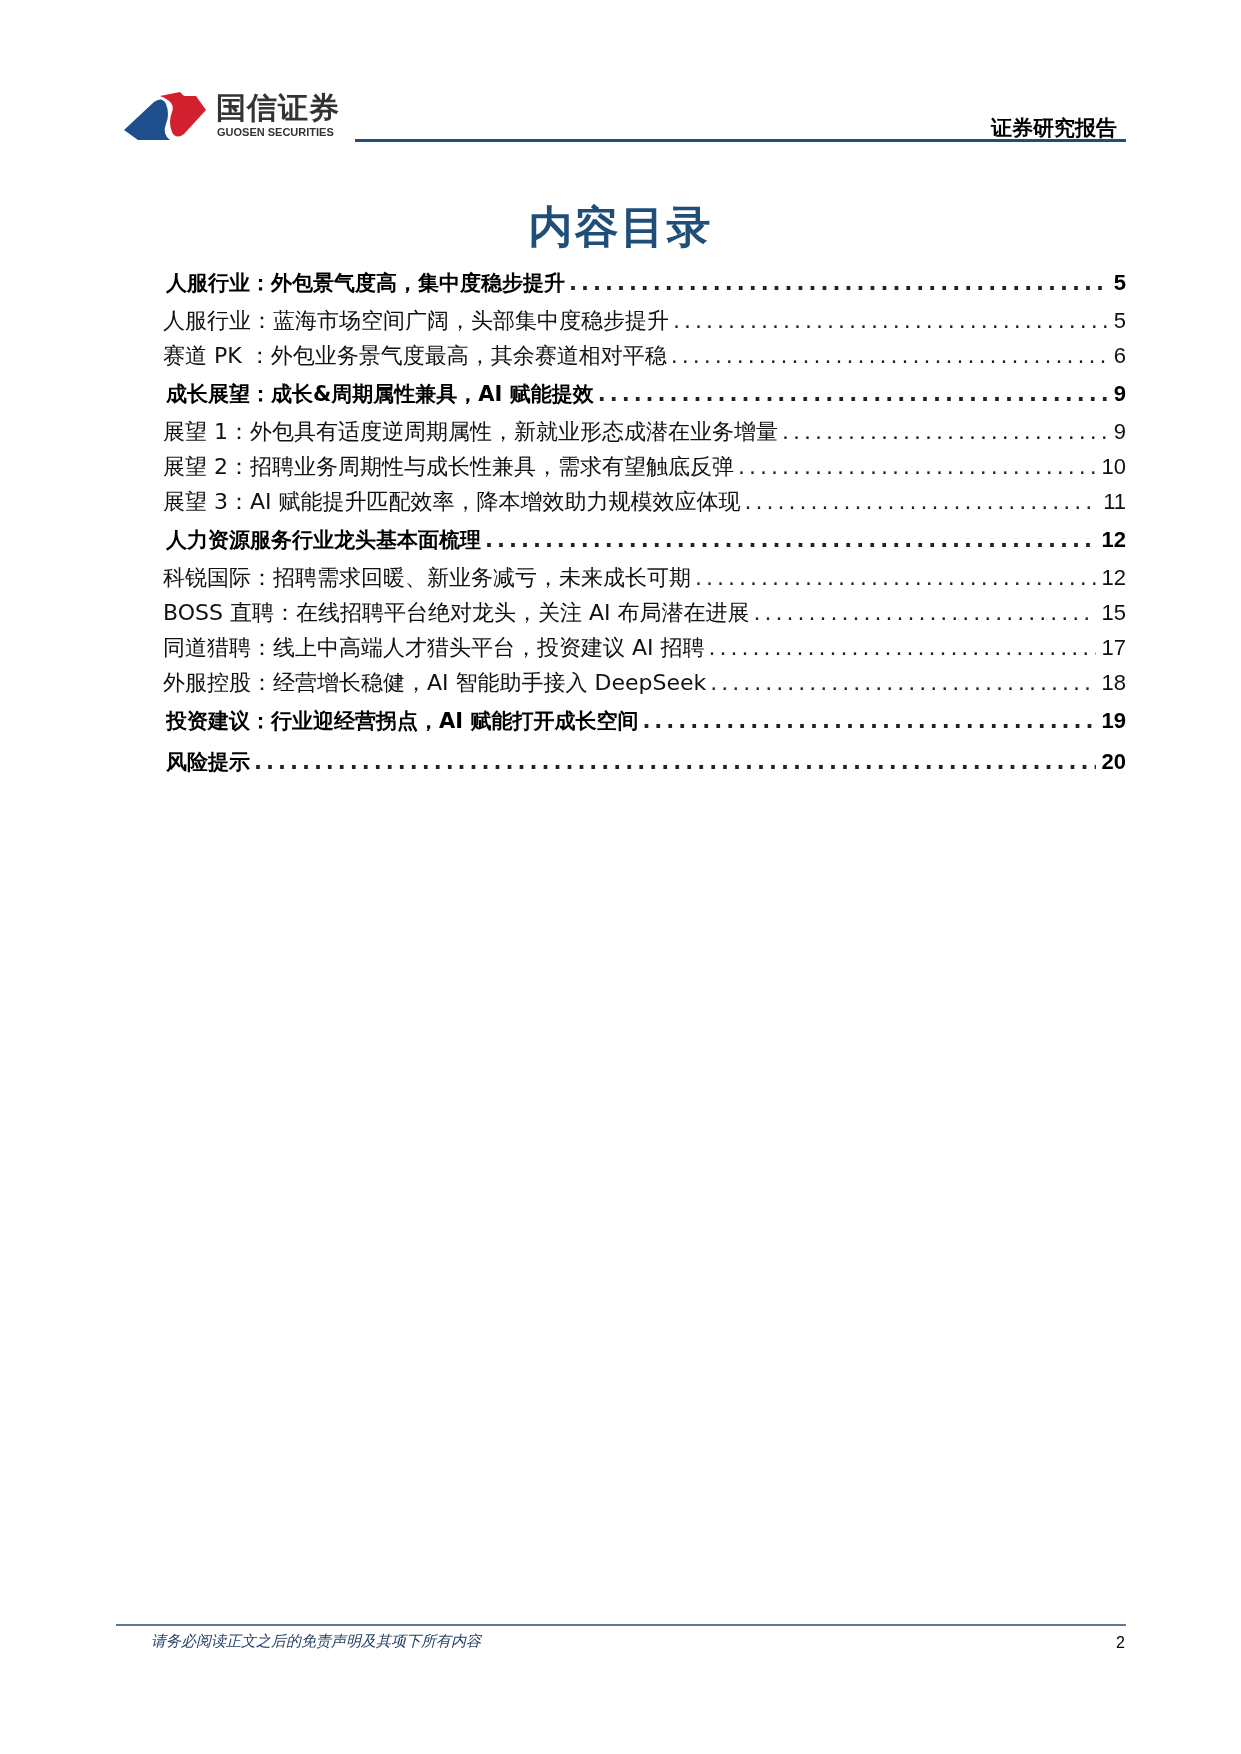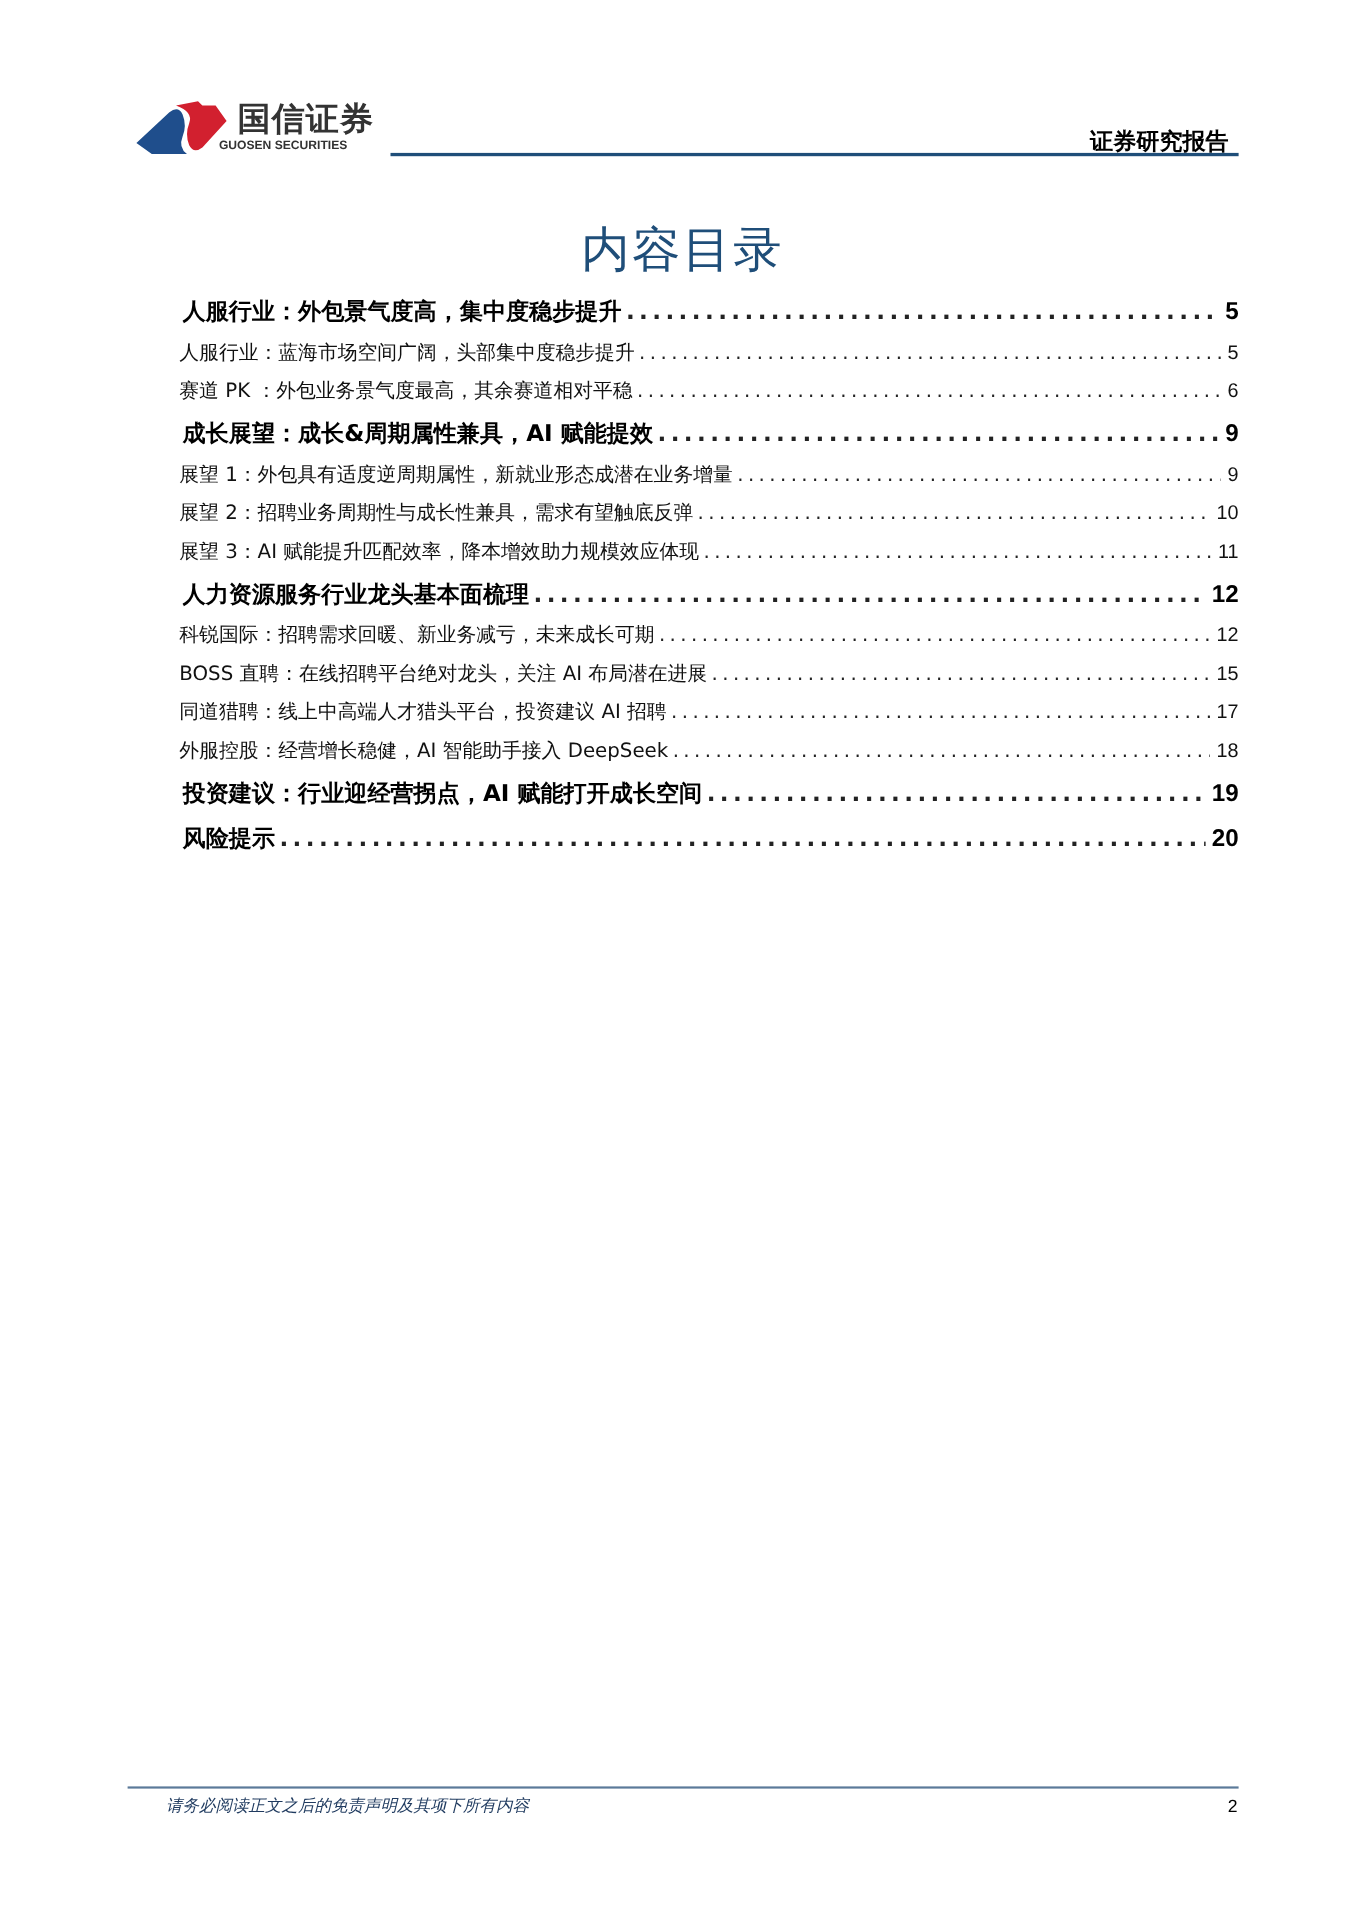--- a/index.html
+++ b/index.html
@@ -2,28 +2,28 @@
 <html><head>
 <meta charset="utf-8">
 <style>
   html, body { margin: 0; padding: 0; background: #ffffff; }
   body { width: 1241px; height: 1754px; position: relative; overflow: hidden;
          font-family: "DejaVu Sans", "Liberation Sans", sans-serif; color: #000; }
   .header { position: absolute; left: 0; top: 0; width: 1233px; height: 150px; }
   .logo { position: absolute; left: 122px; top: 88px; width: 210px; height: 54px; }
   .logo-mark { position: absolute; left: 0; top: 0; width: 90px; height: 54px; }
   .logo-cn { position: absolute; left: 94px; top: 0px; font-size: 30px; font-weight: bold; color: #333; letter-spacing: 1px; white-space: nowrap; }
-  .logo-en { position: absolute; left: 77px; top: 38px; font-size: 11px; font-weight: bold; color: #333; white-space: nowrap; font-family: "Liberation Sans", sans-serif; }
+  .logo-en { position: absolute; left: 95px; top: 38px; font-size: 11px; font-weight: bold; color: #333; white-space: nowrap; font-family: "Liberation Sans", sans-serif; }
   .report-type { position: absolute; right: 116px; top: 114px; font-size: 21px; font-weight: bold; color: #000; }
   .header-rule { position: absolute; left: 355px; top: 139px; width: 771px; height: 3px; background: #1f4e79; }
-  .toc-title { position: absolute; left: 0; width: 1241px; top: 198px; text-align: center; font-size: 44px; font-weight: normal; color: #1f4e79; letter-spacing: 2px; }
+  .toc-title { position: absolute; left: 0; width: 1241px; top: 198px; text-align: center; font-size: 44px; font-weight: bold; color: #1f4e79; letter-spacing: 2px; }
   .toc { position: absolute; left: 118px; top: 262px; width: 1008px; }
   .toc-row { display: flex; align-items: baseline; white-space: nowrap; overflow: hidden; }
   .toc-row.l1 { font-size: 21px; font-weight: bold; height: 41px; line-height: 41px; margin-left: 48px; }
-  .toc-row.l2 { font-size: 18px; padding-left: 45px; height: 35px; line-height: 35px; color: #111; }
+  .toc-row.l2 { font-size: 22px; padding-left: 45px; height: 35px; line-height: 35px; color: #111; }
   .toc-row .label { flex: 0 0 auto; padding-right: 4px; }
   .toc-row .leader { flex: 1 1 auto; overflow: hidden; letter-spacing: 4px; color: #222; }
   .toc-row .leader::before { content: "......................................................................................................................................................................................................."; }
   .toc-row .page { flex: 0 0 auto; padding-left: 6px; font-family: "Liberation Sans", sans-serif; }
   .toc-row.l1 .page { font-weight: bold; font-size: 22px; }
   .footer-rule { position: absolute; left: 116px; top: 1624px; width: 1010px; height: 2px; background: #5b7a99; }
   .footer-note { position: absolute; left: 116px; top: 1632px; font-size: 15px; font-style: italic; color: #1f3a5f; margin-left: 35px; }
   .footer-page { position: absolute; right: 116px; top: 1634px; font-size: 16px; color: #000; font-family: "Liberation Sans", sans-serif; }
 </style>
 </head>

